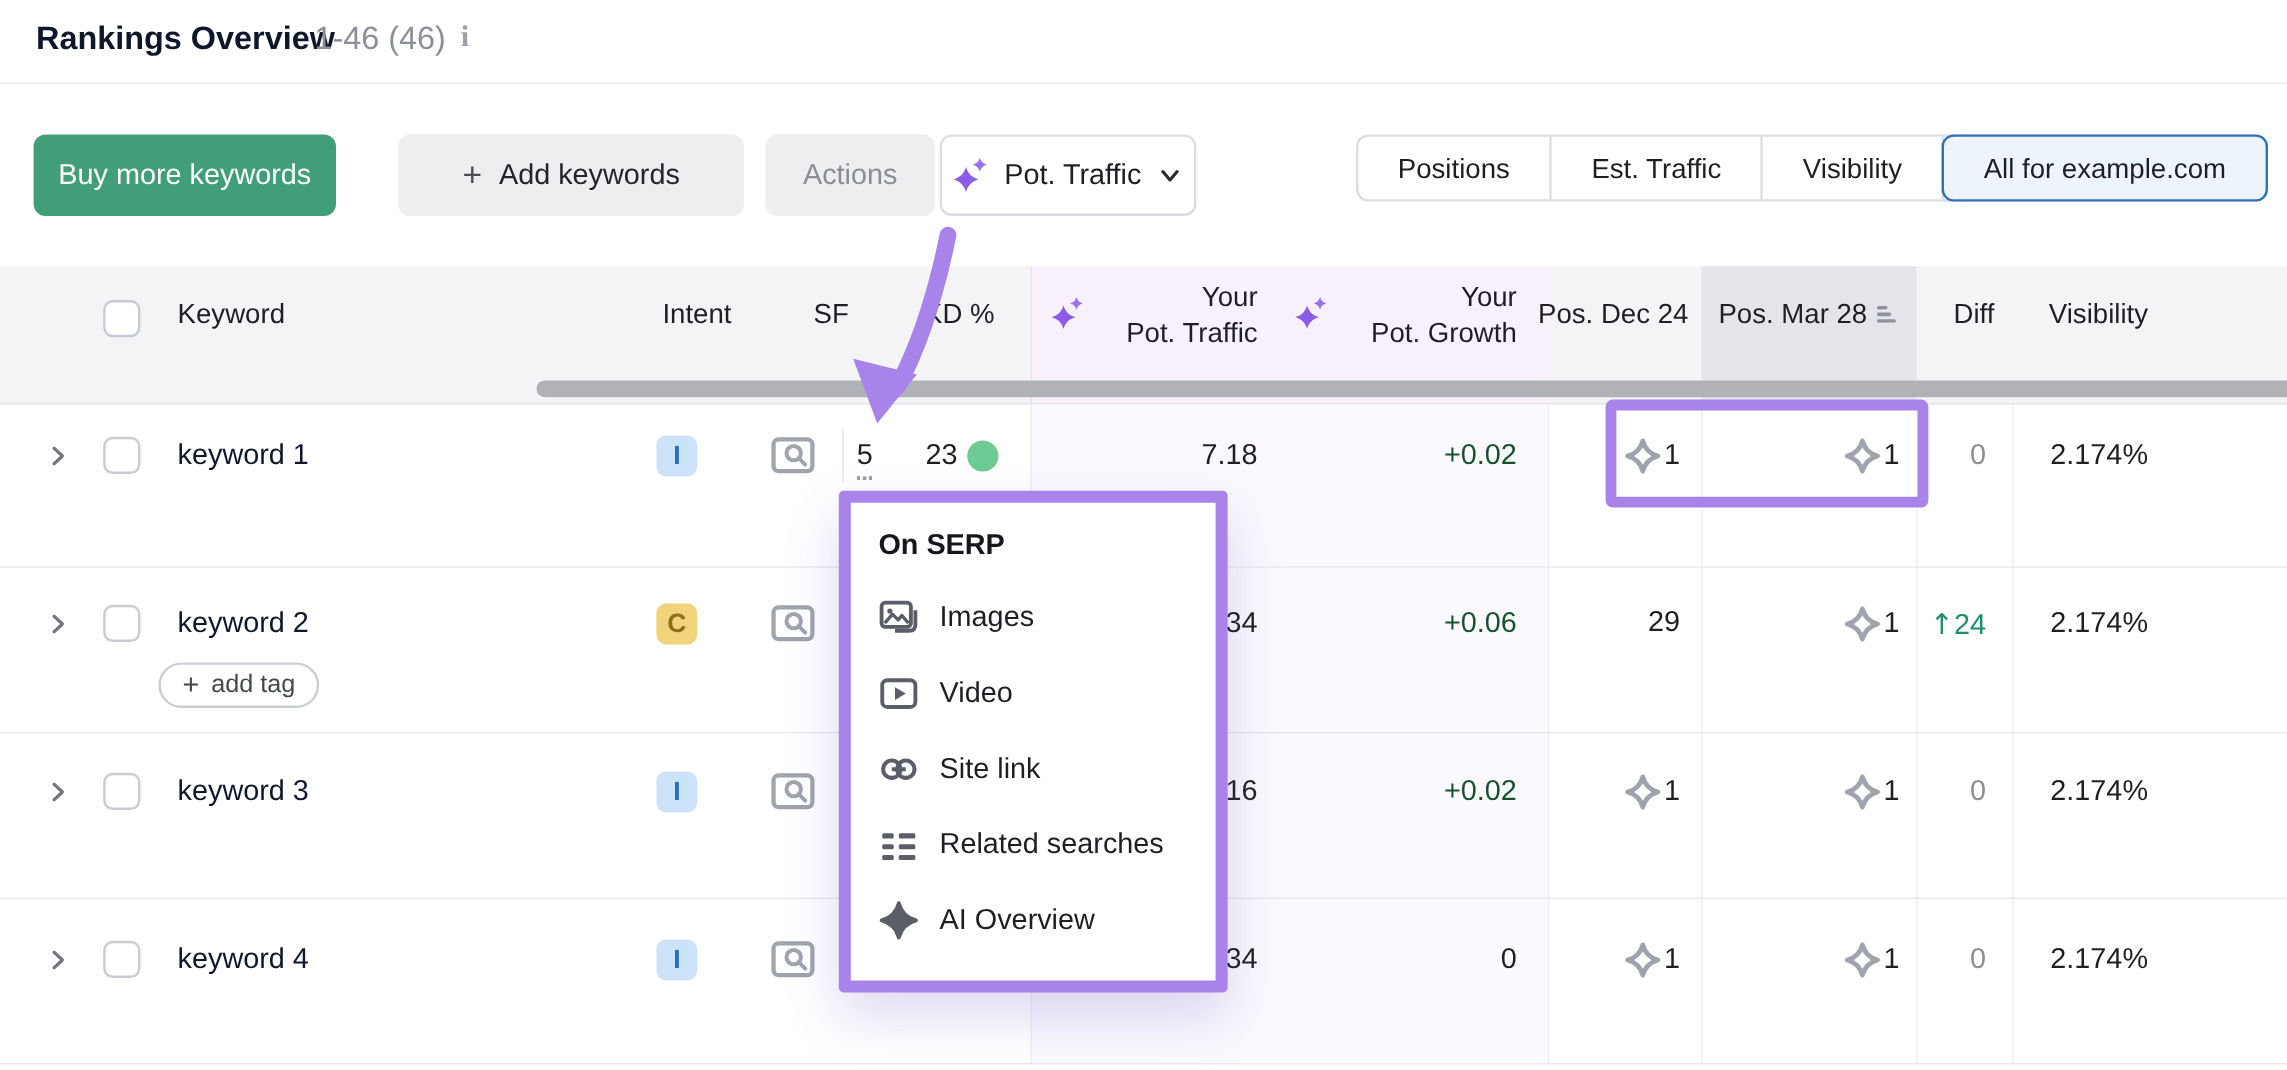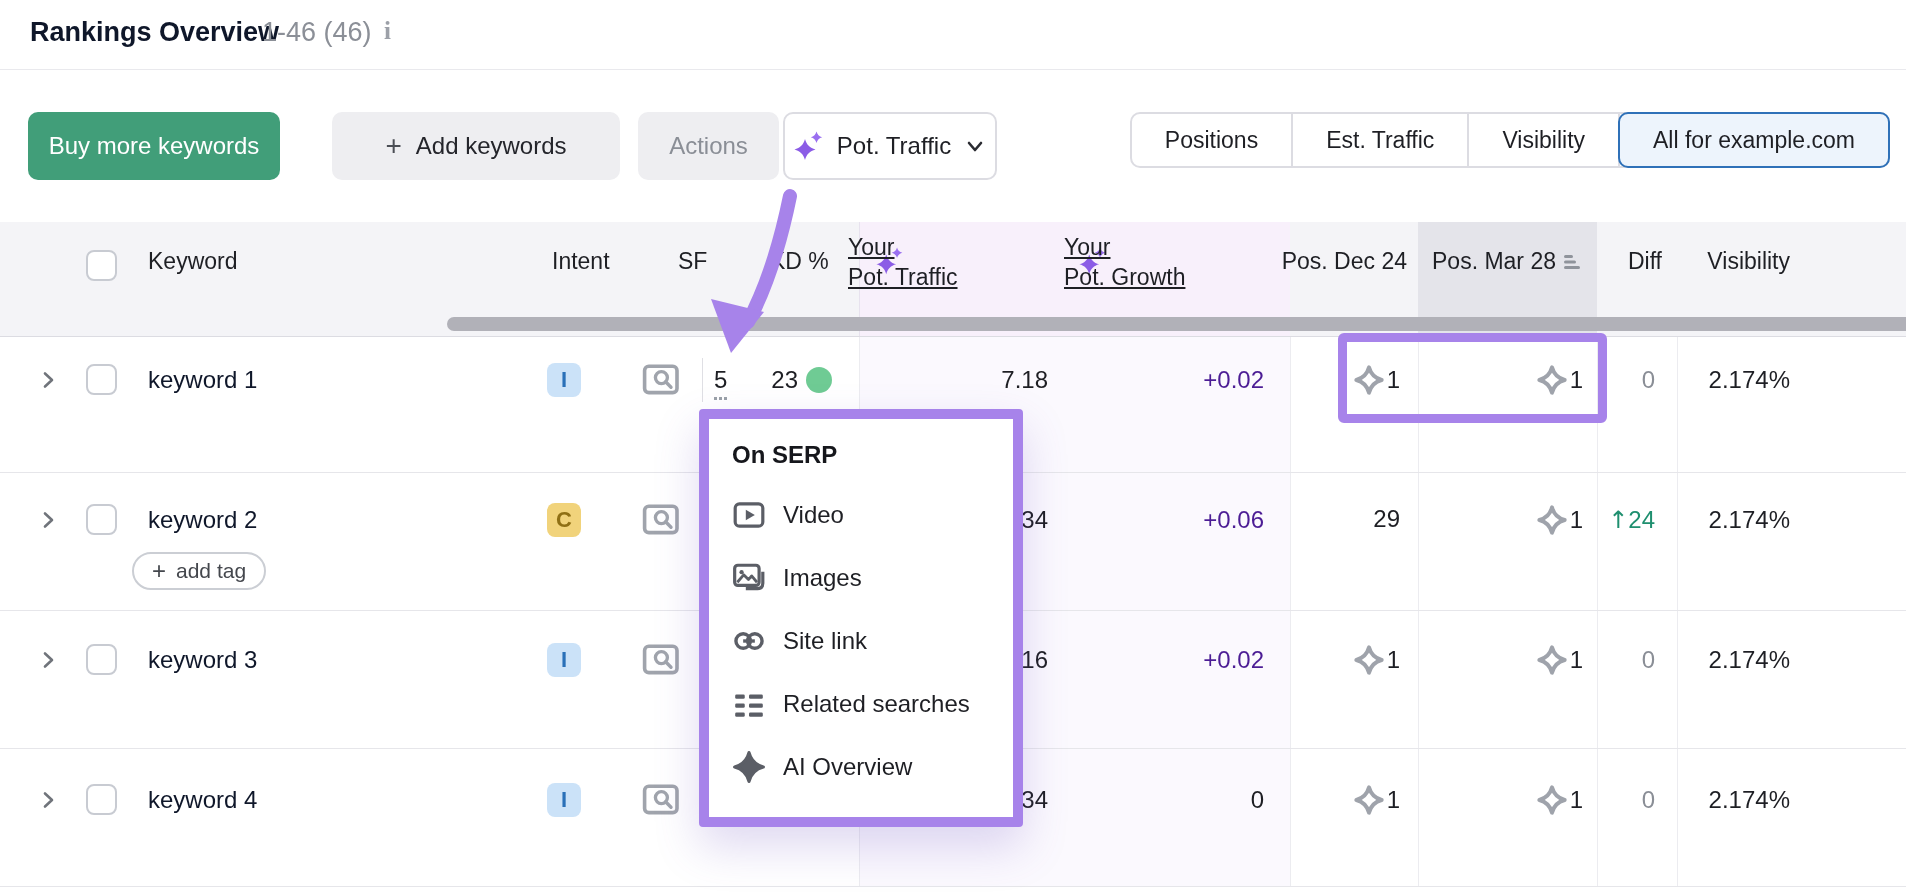--- a/index.html
+++ b/index.html
@@ -27,41 +27,41 @@
   .seg { position:relative; display:flex; align-items:center; padding:0 33px; font-size:23px; color:#1e1f24;
          border-right:2px solid #dcdce2; cursor:pointer; white-space:nowrap; }
   .seg:last-child { border-right:none; }
   .seg.selected { background:#edf4fc; border:2px solid #2f71b8; border-radius:10px; margin:-2px; z-index:2; }
 
   
   .thead { position:absolute; left:0; top:222px; width:1906px; height:114px; background:#f4f4f7; }
   .thead-purple { position:absolute; left:859px; top:0; width:431px; height:114px; background:#f8f0fb; border-left:1px solid #e7e2ee; }
   .thead-mar { position:absolute; left:1418px; top:0; width:179px; height:114px; background:#e4e4ea; }
   .th { position:absolute; font-size:23px; color:#1e1f24; white-space:nowrap; }
-  .th2 { line-height:30px;text-decoration:underline; }
+  .th2 { text-align:right; line-height:30px; }
   .hdr-sep { position:absolute; left:0; top:336px; width:1906px; height:1px; background:#dcdce2; }
 
   .hscroll { position:absolute; left:447px; top:317px; width:1459px; height:14px; background:#b1b1b8;
              border-radius:8px 0 0 8px; z-index:5; cursor:grab; }
 
   .checkbox { position:absolute; width:31px; height:31px; border:2px solid #c8cbd2; border-radius:8px; background:#fff; cursor:pointer; }
   .row-sep { position:absolute; left:0; width:1906px; height:1px; background:#e6e6ea; }
   .col-line { position:absolute; width:1px; background:#ececf0; top:337px; height:549px; }
   .purple-tint { position:absolute; left:859px; top:337px; width:431px; height:549px; background:#fbf9fe; }
 
   .cell { position:absolute; font-size:24px; color:#1e1f24; white-space:nowrap; }
   .kw-link { color:#0f172a; cursor:pointer; }
   .intent-badge { width:34px; height:34px; border-radius:8px; font-size:22px; font-weight:bold;
                   display:flex; align-items:center; justify-content:center; }
   .intent-I { background:#cbe2f8; color:#2a70b8; }
   .intent-C { background:#f1d37b; color:#8f6f14; }
   .sf-num { border-bottom:3px dotted #9aa0a8; padding-bottom:3px; cursor:pointer; }
   .kd-dot { position:absolute; width:26px; height:26px; border-radius:50%; background:#6fcb94; }
   .right { text-align:right; }
-  .growth-pos { color:#4c1d95; }
+  .growth-pos { color:#14532d; }
   .diff-zero { color:#8a8e96; }
   .diff-up { color:#1f8f6f; }
   .arrow-glyph { font-family:"DejaVu Sans", sans-serif; }
   .poscell { display:flex; align-items:center; gap:3px; justify-content:flex-end; }
 
   .add-tag { position:absolute; height:38px; border:2px solid #cbced4; border-radius:20px; background:#fff;
              display:flex; align-items:center; gap:10px; padding:0 18px; font-size:21px; color:#44474d; cursor:pointer; }
   .add-tag .plus { font-size:24px; color:#44474d; }
 
   .sf-divider { position:absolute; width:1px; background:#dfdfe4; }
@@ -293,33 +293,33 @@
   <div class="row-sep" style="top:748px;"></div>
   <div class="row-sep" style="top:886px;"></div>
 
   <div class="highlight-box"></div>
 
   <div class="popup">
     <div class="popup-title">On SERP</div>
     <div id="popup-items">
         <div class="popup-item">
           <svg width="34" height="34" viewBox="0 0 32 32">
-            <rect x="3" y="5.5" width="26" height="21" rx="4" fill="none" stroke="#5b5e66" stroke-width="3"></rect>
-   <polygon points="13,11 21.5,16 13,21" fill="#5b5e66"></polygon>
-          </svg>
-          <span>Video</span>
-        </div>
-        <div class="popup-item">
-          <svg width="34" height="34" viewBox="0 0 32 32">
             <rect x="2.5" y="4" width="23" height="19" rx="3" fill="none" stroke="#5b5e66" stroke-width="3"></rect>
    <circle cx="9" cy="10.5" r="2" fill="#5b5e66"></circle>
    <path d="M5 20 l6-7 4.5 4.5 3-3.5 5 6" fill="none" stroke="#5b5e66" stroke-width="2.6" stroke-linejoin="round"></path>
    <path d="M29 10 v11 q0 5 -5 5 h-11" fill="none" stroke="#5b5e66" stroke-width="3"></path>
           </svg>
           <span>Images</span>
+        </div>
+        <div class="popup-item">
+          <svg width="34" height="34" viewBox="0 0 32 32">
+            <rect x="3" y="5.5" width="26" height="21" rx="4" fill="none" stroke="#5b5e66" stroke-width="3"></rect>
+   <polygon points="13,11 21.5,16 13,21" fill="#5b5e66"></polygon>
+          </svg>
+          <span>Video</span>
         </div>
         <div class="popup-item">
           <svg width="34" height="34" viewBox="0 0 32 32">
             <circle cx="10.5" cy="16" r="6.8" fill="none" stroke="#5b5e66" stroke-width="3.2"></circle>
    <circle cx="21.5" cy="16" r="6.8" fill="none" stroke="#5b5e66" stroke-width="3.2"></circle>
    <line x1="10.5" y1="16" x2="21.5" y2="16" stroke="#5b5e66" stroke-width="3.2"></line>
           </svg>
           <span>Site link</span>
         </div>
         <div class="popup-item">

